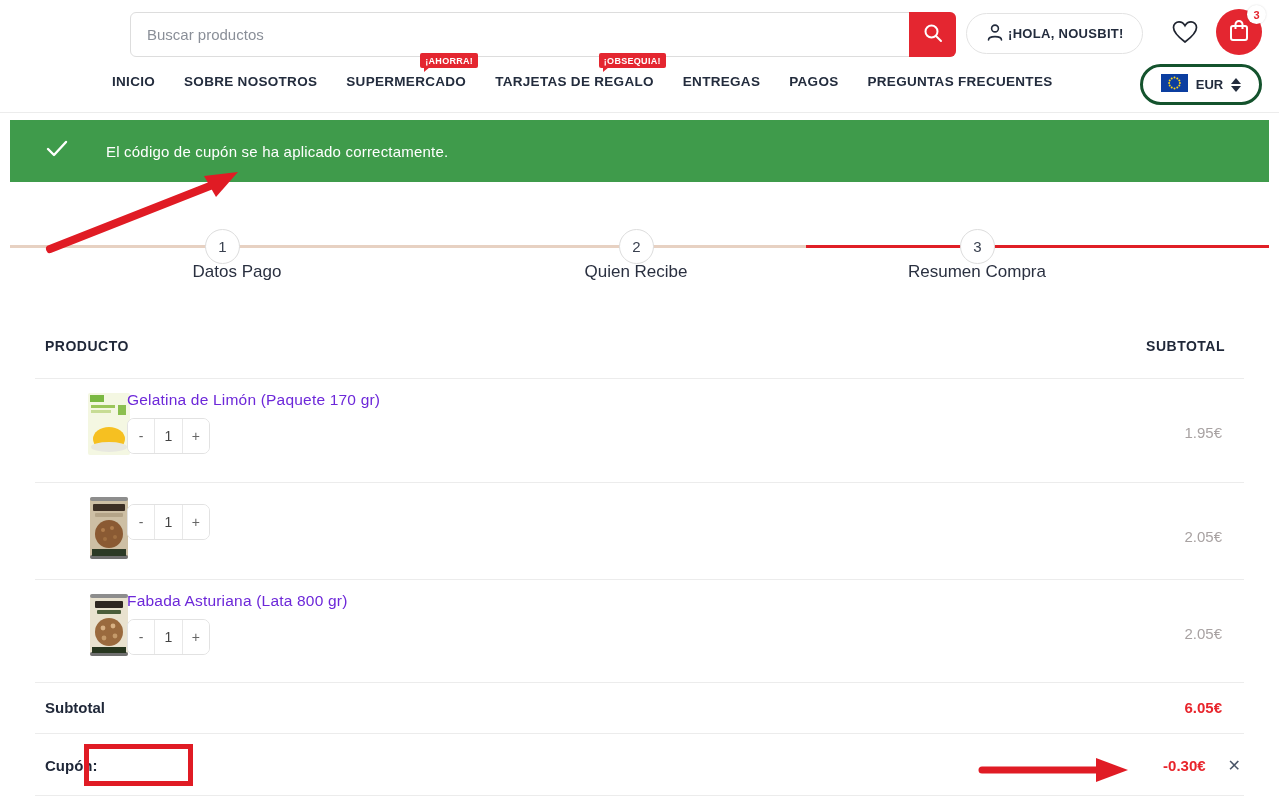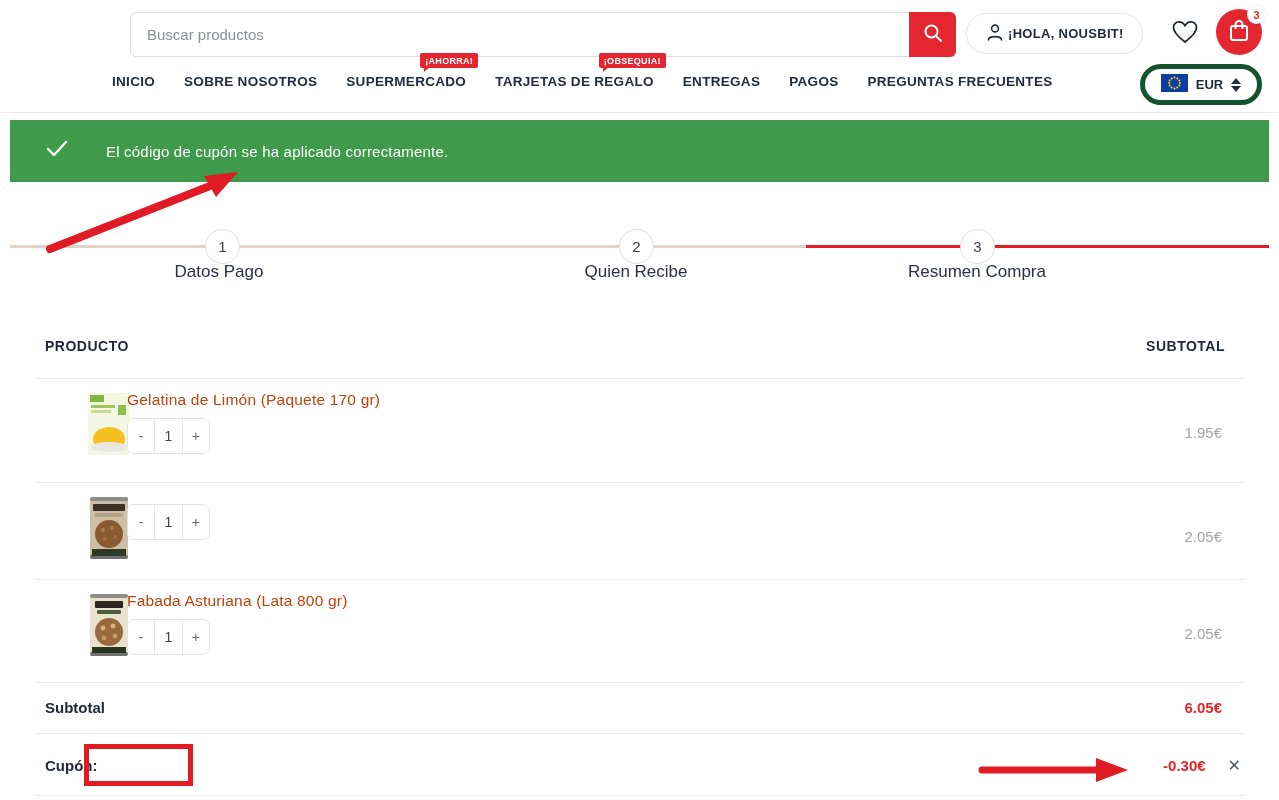--- a/index.html
+++ b/index.html
@@ -15,21 +15,21 @@
   .search-input::placeholder { color:#8a8f98; }
   .search-btn { width:47px; height:45px; margin-right:-1px; border:none; background:#e42630; border-radius:0 6px 6px 0; display:flex; align-items:center; justify-content:center; cursor:pointer; }
   .account-pill { position:absolute; left:966px; top:13px; height:41px; padding:0 18px; border:1px solid #e3e3e3; border-radius:21px; background:#fff; display:flex; align-items:center; gap:3px; font-size:13px; font-weight:700; color:#232c3d; letter-spacing:.3px; cursor:pointer; }
   .heart-btn { position:absolute; left:1170px; top:19px; width:30px; height:28px; background:none; border:none; cursor:pointer; }
   .cart-btn { position:absolute; left:1216px; top:9px; width:46px; height:46px; border-radius:50%; background:#e42630; border:none; display:flex; align-items:center; justify-content:center; cursor:pointer; }
   .cart-badge { position:absolute; right:-4px; top:-4px; width:19px; height:19px; border-radius:50%; background:#fff; color:#e42630; font-size:11px; font-weight:700; display:flex; align-items:center; justify-content:center; box-shadow:0 0 2px rgba(0,0,0,.15); }
   .nav { position:absolute; left:112px; top:74px; display:flex; gap:29px; align-items:center; }
   .nav-item { position:relative; font-size:13.5px; font-weight:700; color:#232c3d; letter-spacing:.3px; cursor:pointer; white-space:nowrap; }
   .nav-badge { position:absolute; right:-12px; top:-21px; background:#e42630; color:#fff; font-size:9px; font-weight:700; padding:3px 5px 2px; border-radius:2px; letter-spacing:.3px; }
   .nav-badge::after { content:""; position:absolute; left:4px; bottom:-4px; width:0; height:0; border-top:5px solid #e42630; border-right:6px solid transparent; }
-  .currency { position:absolute; left:1140px; top:64px; width:122px; height:41px; border:5px solid #14532d; border-radius:21px; background:#fff; display:flex; align-items:center; justify-content:center; gap:8px; font-size:13px; font-weight:700; color:#232c3d; cursor:pointer; }
+  .currency { position:absolute; left:1140px; top:64px; width:122px; height:41px; border:3px solid #14532d; border-radius:21px; background:#fff; display:flex; align-items:center; justify-content:center; gap:8px; font-size:13px; font-weight:700; color:#232c3d; cursor:pointer; }
   .arrows { display:flex; flex-direction:column; gap:2px; }
   .tri-up { width:0;height:0;border-left:5px solid transparent;border-right:5px solid transparent;border-bottom:6px solid #232c3d; }
   .tri-dn { width:0;height:0;border-left:5px solid transparent;border-right:5px solid transparent;border-top:6px solid #232c3d; }
   .header-divider { position:absolute; left:0; top:112px; width:1279px; height:1px; background:#ececec; }
 
   
   .alert { position:absolute; left:10px; top:120px; width:1259px; height:62px; background:#3f9b4b; display:flex; align-items:center; color:#fff; }
   .alert-check { margin-left:36px; }
   .alert-msg { margin-left:38px; font-size:15px; letter-spacing:.2px; }
 
@@ -38,21 +38,21 @@
   .step-line-red { position:absolute; left:806px; top:245px; width:463px; height:3px; background:#e01f26; }
   .step-circle { position:absolute; top:229px; width:35px; height:35px; border-radius:50%; background:#fff; border:1px solid #ddd; display:flex; align-items:center; justify-content:center; font-size:15px; color:#3a4150; }
   .step-label { position:absolute; top:262px; width:240px; text-align:center; font-size:17px; color:#2a3040; }
 
   
   .col-head { position:absolute; top:338px; font-size:14px; font-weight:700; letter-spacing:.5px; color:#1f2738; }
   .divider { position:absolute; left:35px; width:1209px; height:1px; background:#ececec; }
   .row { position:absolute; left:45px; width:1189px; height:95px; display:flex; align-items:center; }
   .thumb { position:absolute; left:43px; top:8px; width:42px; height:62px; }
   .item-main { position:absolute; left:82px; top:6px; }
-  .item-name { font-size:15.5px; color:#c2410c; letter-spacing:.2px; }
+  .item-name { font-size:15.5px; color:#6d28d9; letter-spacing:.2px; }
   .stepper { margin-top:9px; width:83px; height:36px; border:1px solid #e2e2e2; border-radius:7px; display:flex; overflow:hidden; background:#fff; }
   .stepper > * { display:flex; align-items:center; justify-content:center; font-size:14px; color:#666; font-family:inherit; }
   .step-minus,.step-plus { width:27px; background:#fff; border:none; cursor:pointer; }
   .step-qty { width:29px; border-left:1px solid #e8e8e8; border-right:1px solid #e8e8e8; color:#444; }
   .price { position:absolute; right:12px; top:0; height:95px; display:flex; align-items:center; font-size:15px; color:#a8a2a2; }
   .total-label { position:absolute; left:45px; font-size:15px; font-weight:700; color:#1f2738; }
   .red-val { color:#e8252c; font-weight:700; }
   .subtotal-val { position:absolute; right:57px; top:699px; font-size:15px; }
   .coupon-line { position:absolute; right:38px; top:756px; display:flex; align-items:center; gap:22px; }
   .coupon-val { font-size:15px; }
@@ -168,21 +168,21 @@
   <div class="step-circle" style="left:205px">
       <span>1</span>
     </div>
   <div class="step-circle" style="left:619px">
       <span>2</span>
     </div>
   <div class="step-circle" style="left:960px">
       <span>3</span>
     </div>
 
-  <div class="step-label" style="left:99px">Datos Pago</div>
+  <div class="step-label" style="left:117px">Datos Pago</div>
   <div class="step-label" style="left:516px">Quien Recibe</div>
   <div class="step-label" style="left:857px">Resumen Compra</div>
 
   <div class="col-head" style="left:45px">PRODUCTO</div>
   <div class="col-head" style="right:54px">SUBTOTAL</div>
 
   <div class="divider" style="top:378px"></div>
 
   <div class="row" style="top:385px">
     <span class="thumb">

